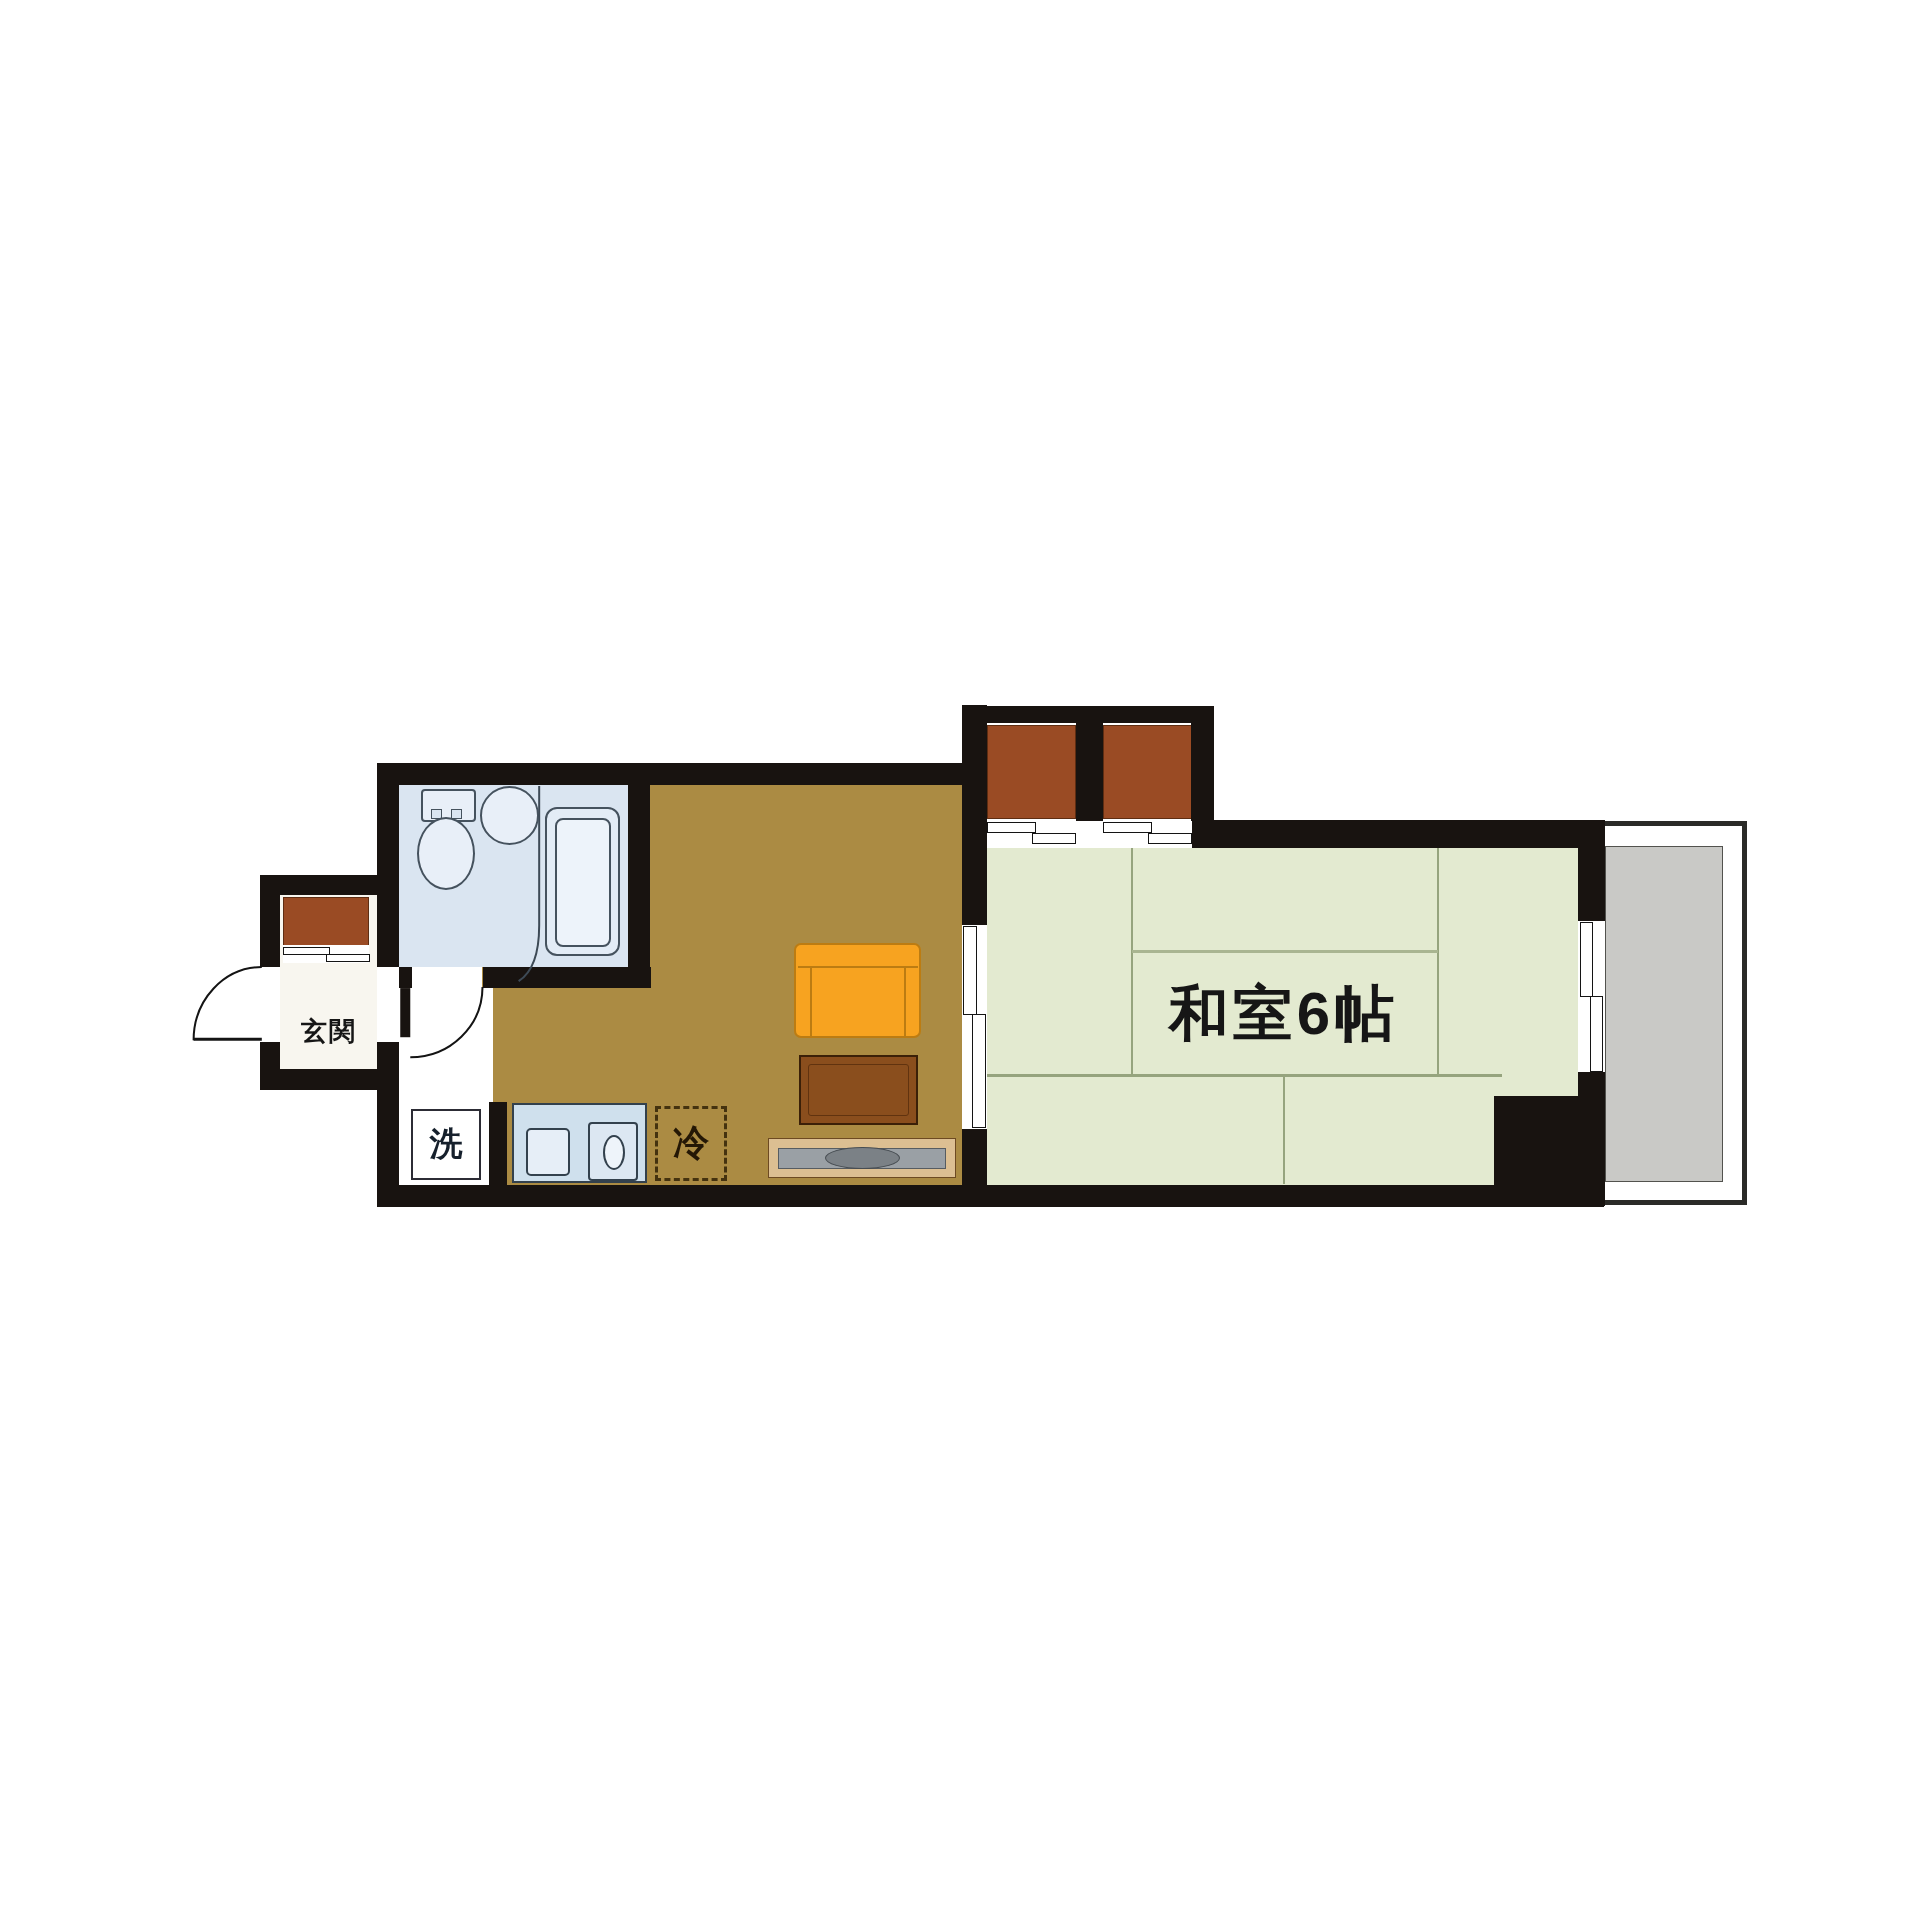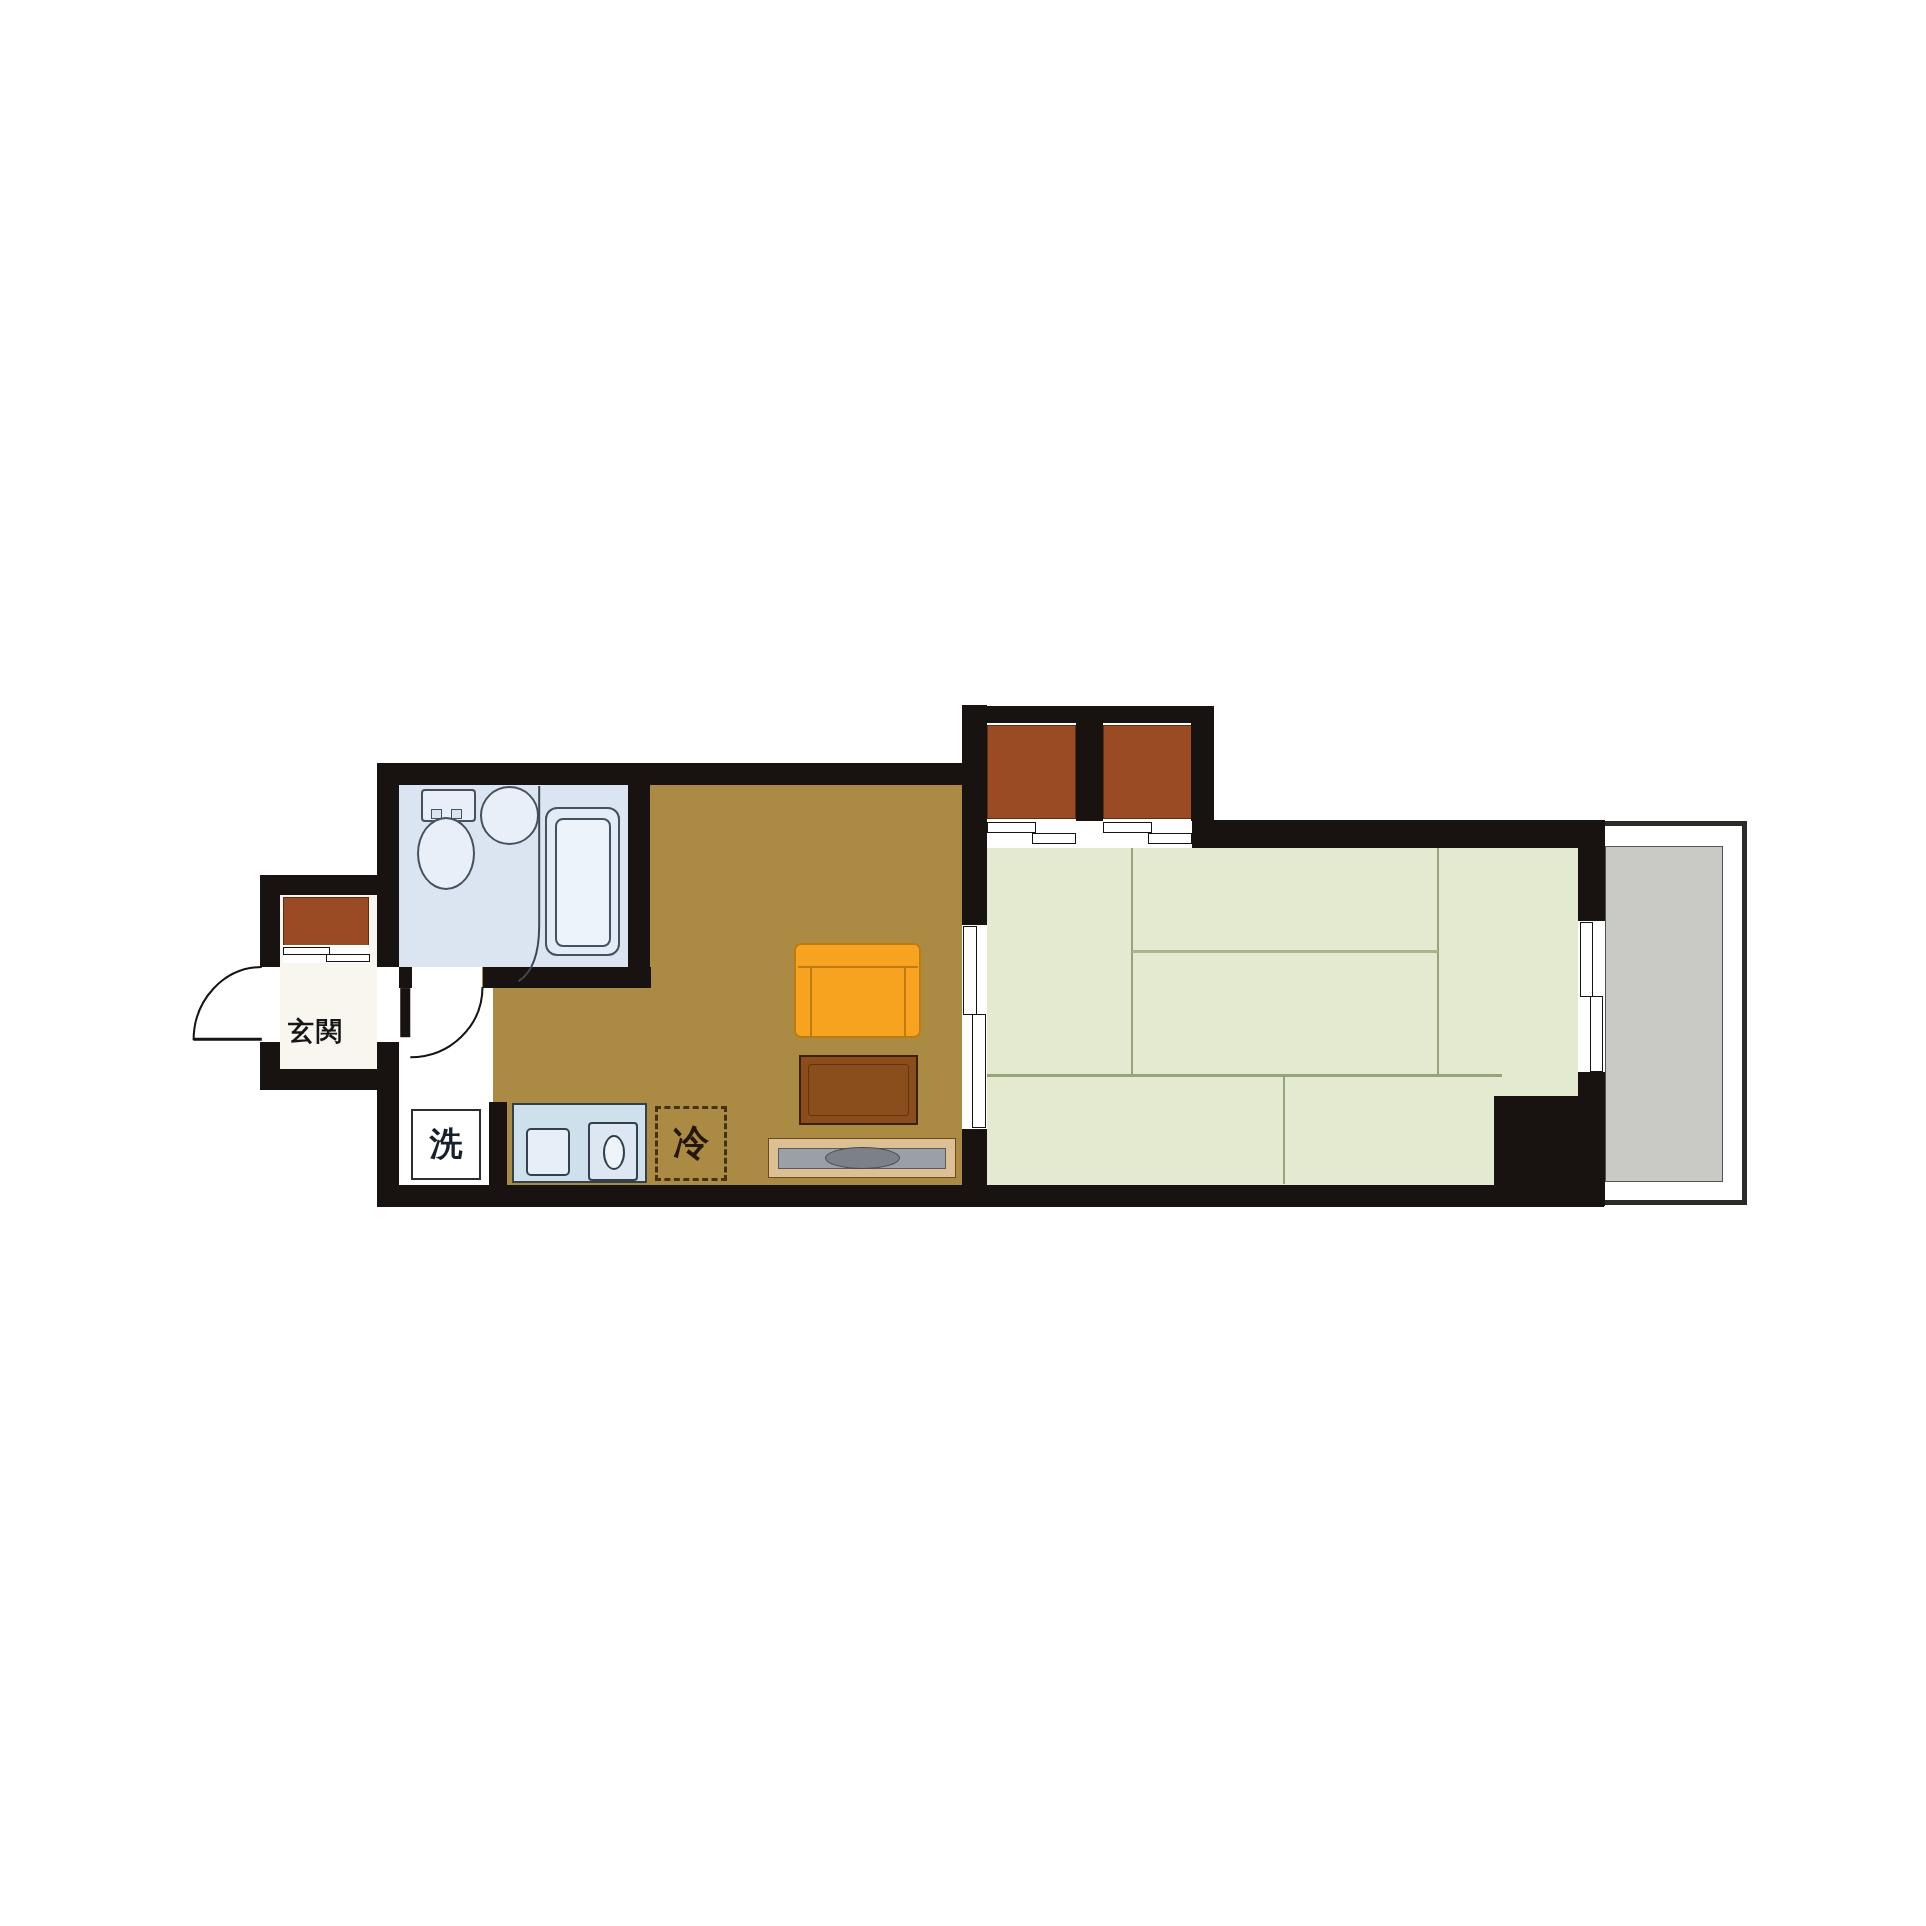--- a/index.html
+++ b/index.html
@@ -131,18 +131,21 @@
 
     <path d="M 386 2074 A 136 146 0 0 1 522 1928" fill="none" stroke="#141414" stroke-width="4"></path>
     <path d="M 386 2072 L 522 2072" fill="none" stroke="#141414" stroke-width="6"></path>
 
     <path d="M 962 1968 A 144 140 0 0 1 818 2108" fill="none" stroke="#141414" stroke-width="4"></path>
     <path d="M 808 1970 L 808 2068" fill="none" stroke="#181310" stroke-width="20"></path>
 
     <path d="M 1075 1567 L 1075 1845 Q 1075 1930 1034 1956" fill="none" stroke="#3d4a56" stroke-width="4"></path>
   </svg>
 
-  <div class="abs lbl lbl-genkan" style="left:266px;top:1016px;width:100px;height:30px;">
+  <div class="abs lbl lbl-washitsu" style="left:1083px;top:977px;width:401px;height:75px;">
+    <span>和室6帖</span>
+  </div>
+  <div class="abs lbl lbl-genkan" style="left:279px;top:1016px;width:100px;height:30px;">
     <span>玄関</span>
   </div>
 
 </div>
 
 
 </body></html>

